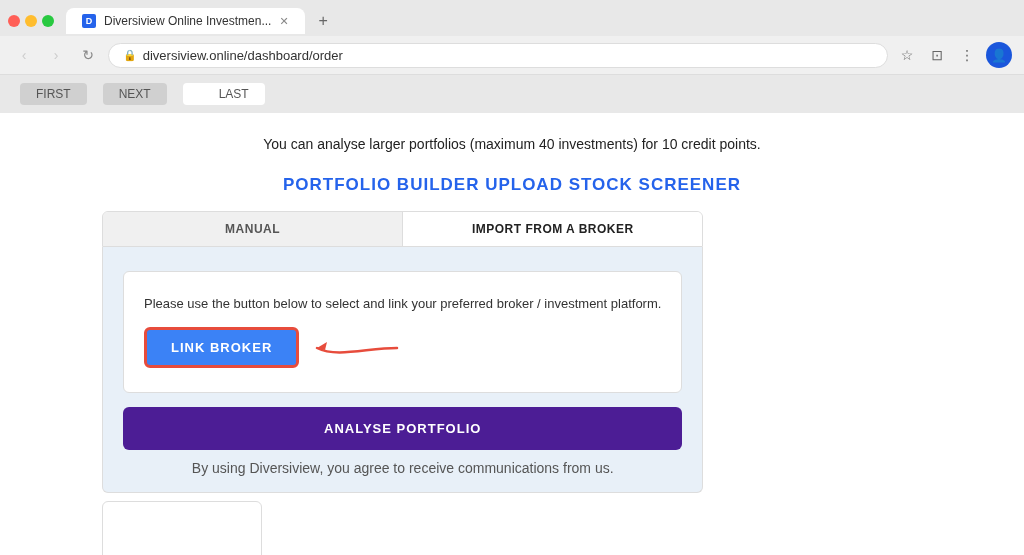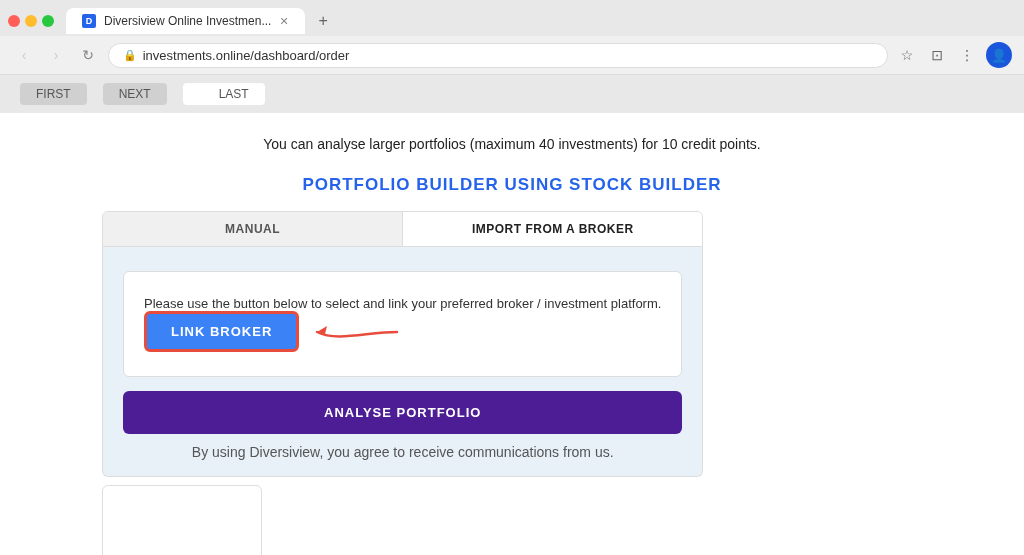--- a/index.html
+++ b/index.html
@@ -181,20 +181,21 @@
       background: white;
       border-radius: 6px;
       border: 1px solid #ddd;
       padding: 24px 20px;
       margin-bottom: 14px;
     }
 
     .inner-card p {
       font-size: 13px;
       color: #333;
+      margin-bottom: 16px;
     }
 
     .btn-link-broker {
       background: #3b82f6;
       color: white;
       border: 3px solid #e74c3c;
       border-radius: 6px;
       padding: 10px 24px;
       font-size: 13px;
       font-weight: 700;
@@ -260,21 +261,21 @@
       <span class="tab-close">✕</span>
     </div>
     <div class="tab-new">+</div>
   </div>
   <div class="address-bar">
     <div class="nav-btn disabled">‹</div>
     <div class="nav-btn disabled">›</div>
     <div class="nav-btn">↻</div>
     <div class="url-bar">
       <span class="url-lock">🔒</span>
-      <span class="url-text">investments.online/dashboard/order</span>
+      <span class="url-text">diversiview.online/dashboard/order</span>
     </div>
     <div class="address-right">
       <div class="addr-icon">☆</div>
       <div class="addr-icon">⊡</div>
       <div class="addr-icon">⋮</div>
       <div class="addr-icon" style="width:26px;height:26px;background:#1a56db;border-radius:50%;color:white;font-size:13px;display:flex;align-items:center;justify-content:center;">👤</div>
     </div>
   </div>
 </div>
 
@@ -285,21 +286,21 @@
     <div class="nav-pill">NEXT</div>
     <div class="nav-pill active">LAST</div>
   </div>
 
   <div class="main-content">
 
     <div class="info-text">
       <div>You can analyse larger portfolios (maximum 40 investments) for 10 credit points.</div>
     </div>
 
-    <div class="section-title">PORTFOLIO BUILDER USING STOCK BUILDER</div>
+    <div class="section-title">PORTFOLIO BUILDER UPLOAD STOCK SCREENER</div>
 
     <div class="portfolio-builder">
 
       <div class="left-panel">
 
         <div class="tabs-header">
           <div class="tab-item">
             <span>MANUAL</span>
           </div>
           <div class="tab-item active">

